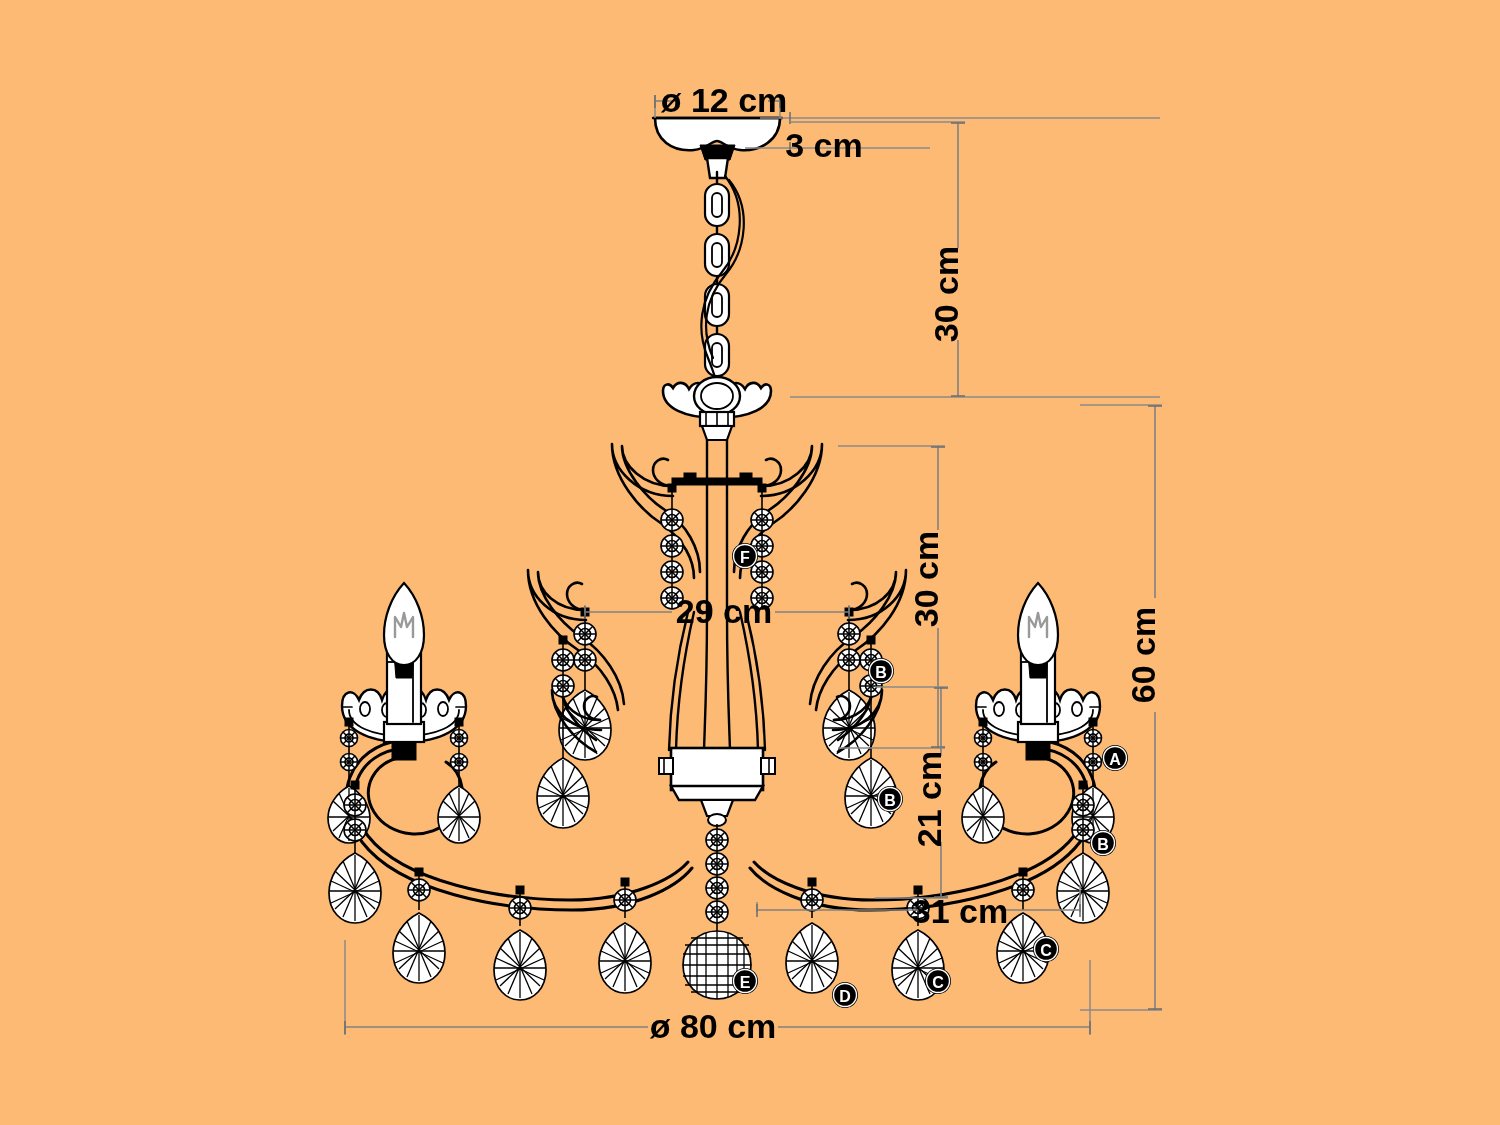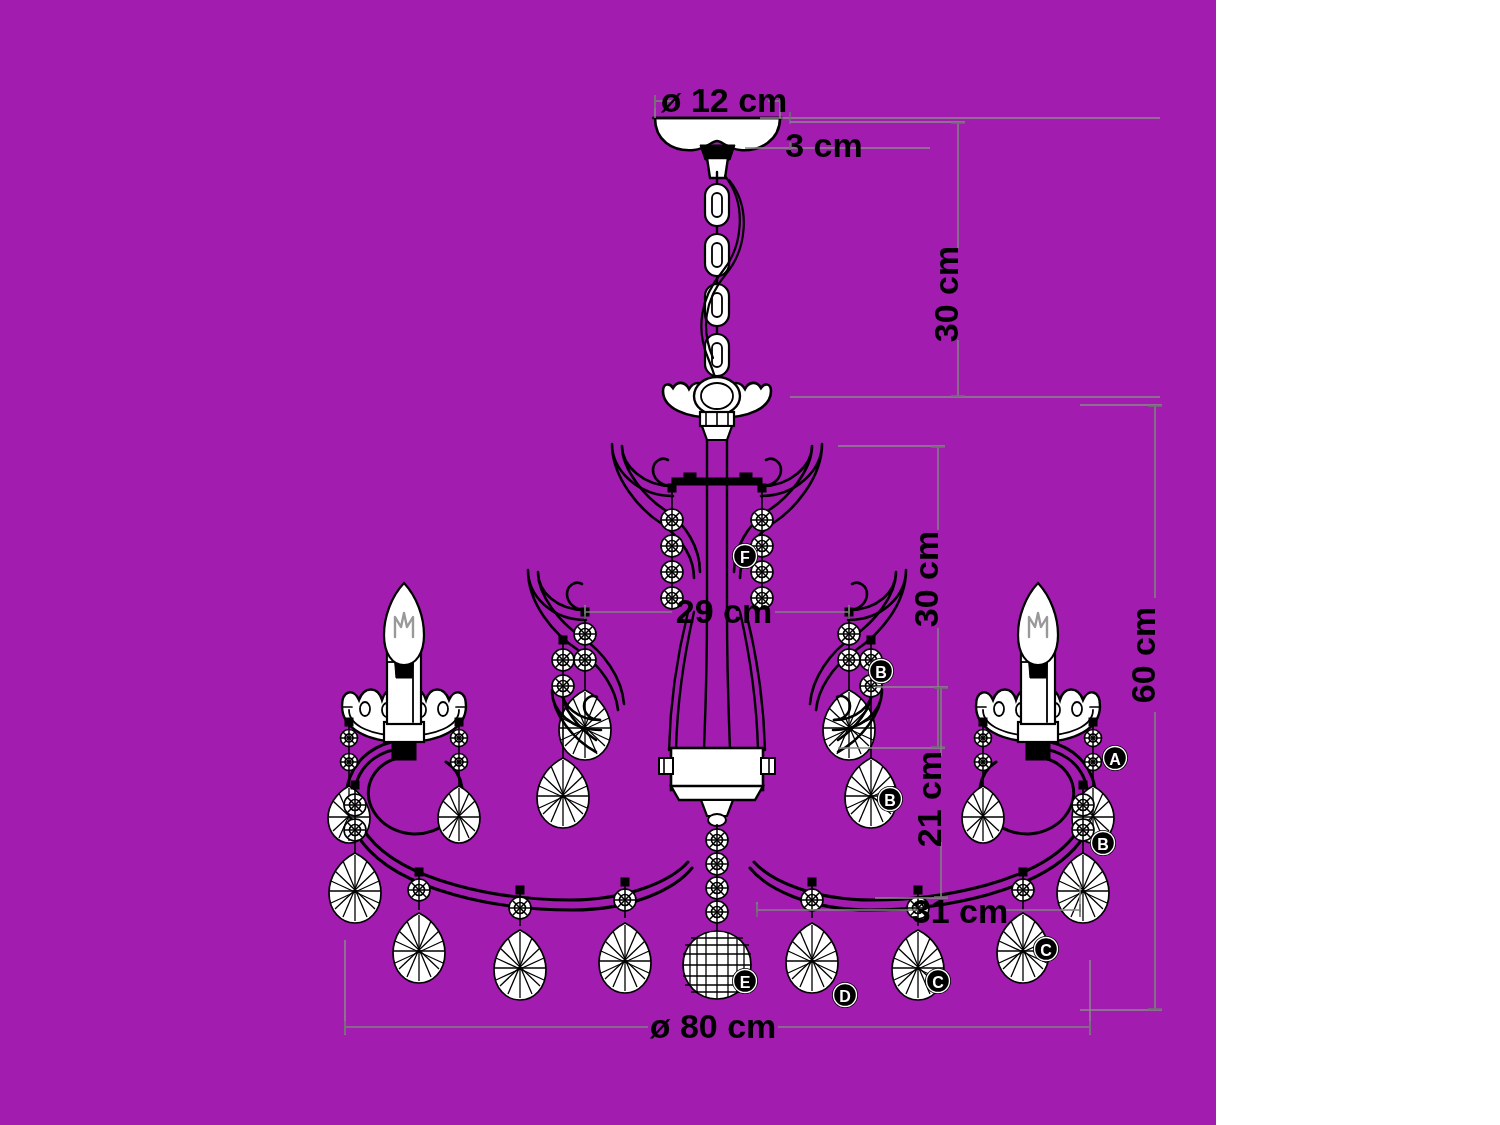--- a/index.html
+++ b/index.html
@@ -6,23 +6,23 @@
   html, body {
     margin: 0;
     padding: 0;
     background: #ffffff;
   }
   body {
     font-family: "Liberation Sans", sans-serif;
   }
   #stage {
     position: relative;
-    width: 1216px;
+    width: 1500px;
     height: 1125px;
-    background: #a21caf;
+    background: #fdba74;
     overflow: hidden;
   }
   #stage svg {
     position: absolute;
     top: 0;
     left: 0;
     width: 1500px;
     height: 1125px;
   }
   .dimtext {

